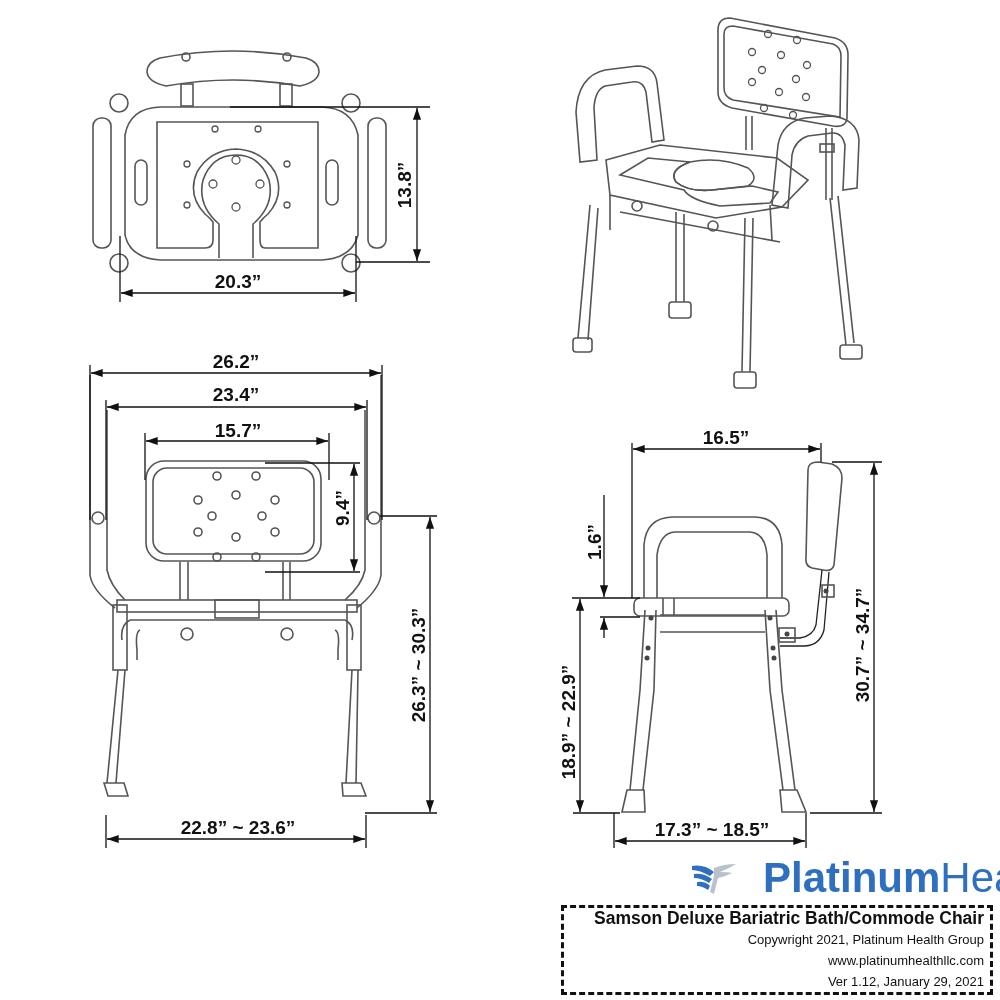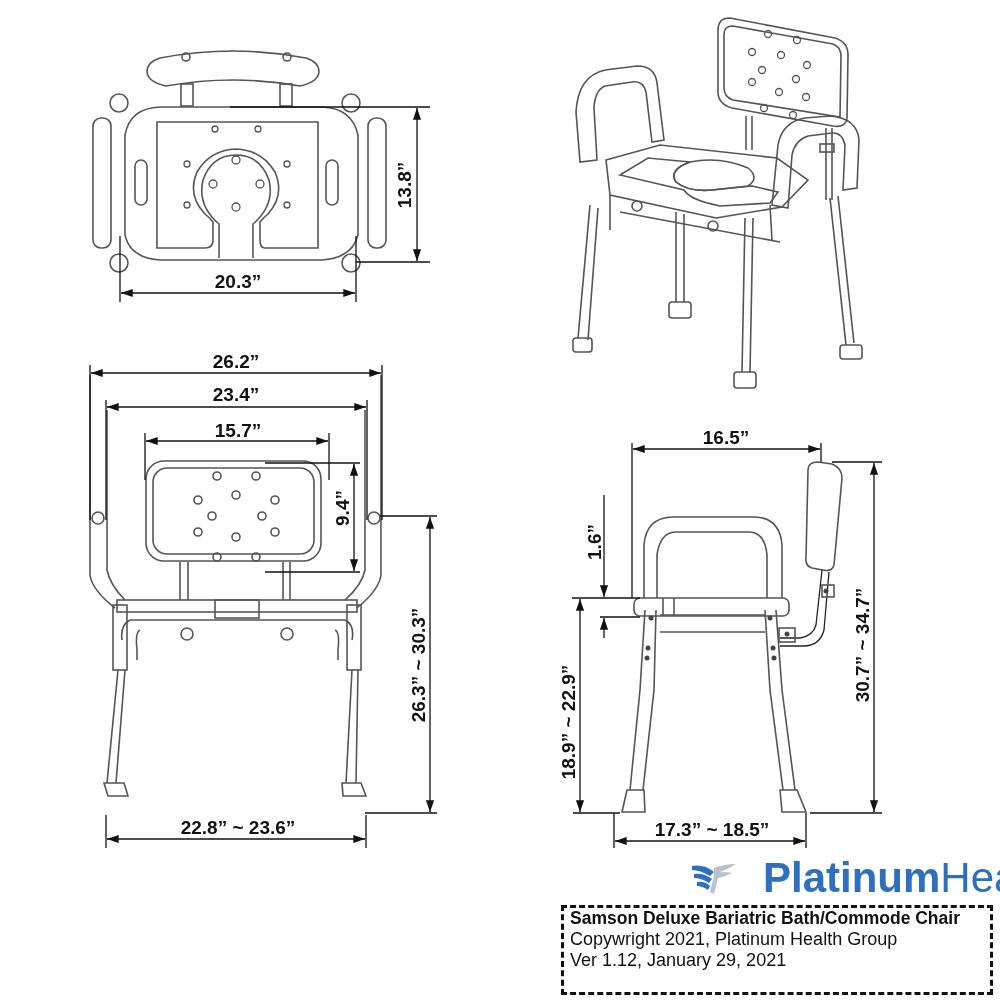--- a/index.html
+++ b/index.html
@@ -7,22 +7,22 @@
   svg.drawing { position:absolute; left:0; top:0; }
   .dim { font-family:"Liberation Sans", sans-serif; font-weight:bold; font-size:19px; fill:#111; }
   .ln { stroke:#555; stroke-width:1.6; fill:none; }
   .lnd { stroke:#222; stroke-width:1.3; fill:none; }
   .dl { stroke:#111; stroke-width:1.3; fill:none; }
   .logo { position:absolute; left:690px; top:858px; width:306px; height:44px; }
   .logo-text { position:absolute; left:763px; top:858px; font-size:42px; line-height:40px; white-space:nowrap; color:#2f6fc0; }
   .logo-text b { font-weight:bold; }
   .logo-text span.h { font-weight:normal; }
   .logo-text span.dot { color:#9aa8b8; }
-  .titlebox { position:absolute; left:561px; top:905px; width:432px; height:90px; border:3px dashed #111; box-sizing:border-box; padding:0 6px 0 6px; }
-  .titlebox div { font-size:18px; line-height:21px; white-space:nowrap; }
+  .titlebox { position:absolute; left:561px; top:905px; width:432px; height:90px; border:3px dashed #111; box-sizing:border-box; padding:0 6px 0 6px; text-align:right; }
+  .titlebox div { font-size:13px; line-height:21px; white-space:nowrap; }
   .titlebox .t1 { font-weight:bold; font-size:17.5px; }
 </style>
 </head>
 <body>
 
 <svg class="drawing" width="1000" height="1000" viewBox="0 0 1000 1000">
   <defs>
     <marker id="arr" viewBox="0 0 10 10" refX="10" refY="5" markerWidth="9" markerHeight="9" orient="auto-start-reverse">
       <path d="M0,1.5 L10,5 L0,8.5 z" fill="#111"></path>
     </marker>
@@ -259,14 +259,15 @@
     <path d="M4,14 Q14,13 22,19 L19,23 Q11,18 4,18 z" fill="#2f6fc0"></path>
     <path d="M7,22 Q15,21 20,26 L18,30 Q12,26 7,26 z" fill="#2f6fc0"></path>
     <path d="M24,8 Q34,4 46,4 Q40,8 30,12 Q38,12 42,13 Q34,17 28,18 L24,34 L20,32 L24,16 z" fill="#b9c2cc"></path>
   </svg>
 </div>
 <div class="logo-text"><b>Platinum</b><span class="h">Health</span><span class="dot">.</span></div>
 
 <div class="titlebox">
   <div class="t1">Samson Deluxe Bariatric Bath/Commode Chair</div>
   <div>Copywright 2021, Platinum Health Group</div>
+  <div>www.platinumhealthllc.com</div>
   <div>Ver 1.12, January 29, 2021</div>
 </div>
 
 </body></html>

